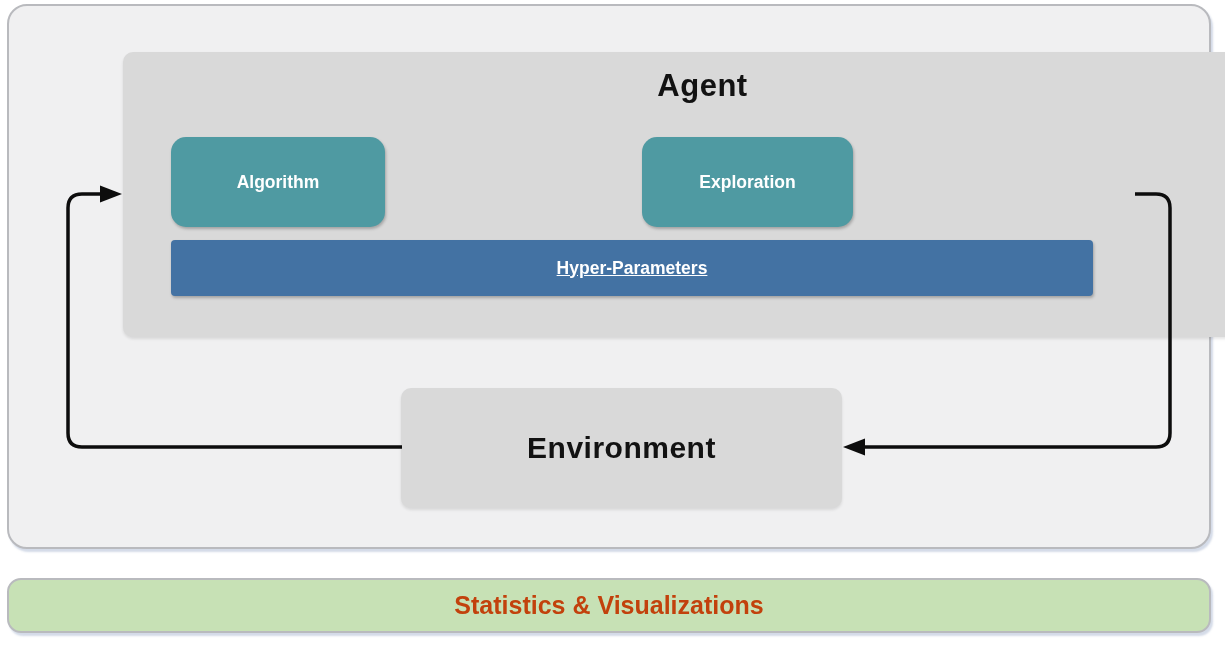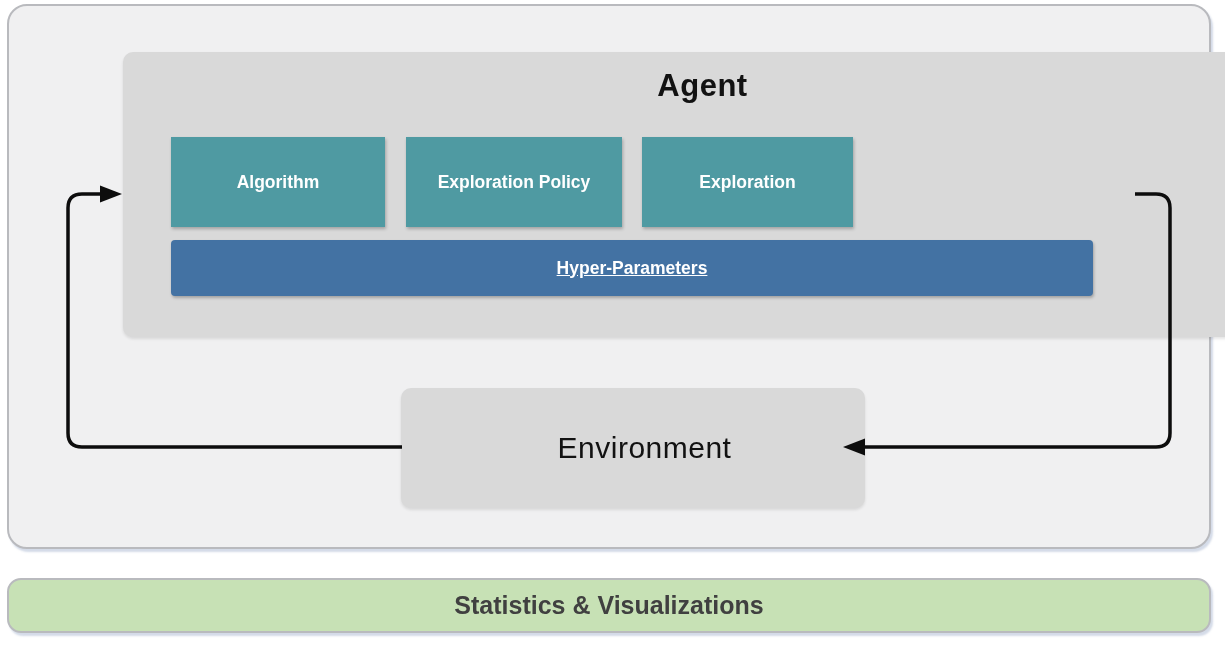--- a/index.html
+++ b/index.html
@@ -45,21 +45,21 @@
     font-weight: bold;
     color: #121212;
     letter-spacing: 0.5px;
   }
   
   .component {
     position: absolute;
     top: 85px;
     height: 90px;
     background: var(--component-fill, #4f9aa2);
-    border-radius: 0;
+    border-radius: 15px;
     box-shadow: 1px 2px 3px rgba(0,0,0,0.25);
     display: flex;
     align-items: center;
     justify-content: center;
     color: #ffffff;
     font-size: 17.5px;
     font-weight: bold;
   }
   .comp-0 { left: 48px;  width: 214px; }
   .comp-1 { left: 283px; width: 216px; }
@@ -86,41 +86,40 @@
     position: absolute;
     left: 401px; top: 388px;
     width: 441px; height: 120px;
     background: var(--container-fill, #d9d9d9);
     border-radius: 10px;
     box-shadow: 0 2px 3px rgba(0,0,0,0.10);
     display: flex;
     align-items: center;
     justify-content: center;
     font-size: 30px;
-    font-weight: normal;
+    font-weight: bold;
     color: #121212;
     letter-spacing: 0.5px;
-    padding-left: 23px;
   }
   
   .footer-bar {
     position: absolute;
     left: 7px; top: 578px;
     width: 1204px; height: 55px;
     background: var(--footer-fill, #c7e1b5);
     border: 2px solid #b9babe;
     border-radius: 14px;
     box-sizing: border-box;
     box-shadow: 2px 3px 2px rgba(160,175,205,0.45);
     display: flex;
     align-items: center;
     justify-content: center;
     font-size: 25px;
     font-weight: bold;
-    color: #404040;
+    color: #c2410c;
   }
   
   .arrow-layer {
     position: absolute;
     left: 0; top: 0;
     width: 1225px; height: 645px;
     pointer-events: none;
     z-index: 5;
   }
   .arrow-layer path {
@@ -140,23 +139,20 @@
 
   <div class="panel"></div>
 
   <div class="agent-box">
     <div class="agent-title">Agent</div>
 
     <div class="component comp-0">
       <span>Algorithm</span>
     </div>
 
-    <div class="component comp-1">
-      <span>Exploration Policy</span>
-    </div>
 
     <div class="component comp-2">
       <span>Exploration</span>
     </div>
 
 
     <div class="hyper-bar">
       <span>Hyper-Parameters</span>
     </div>
   </div>

